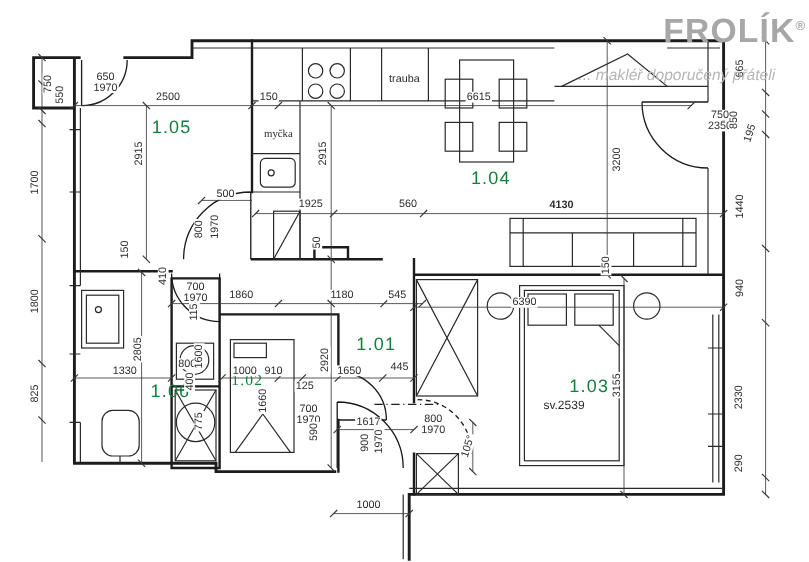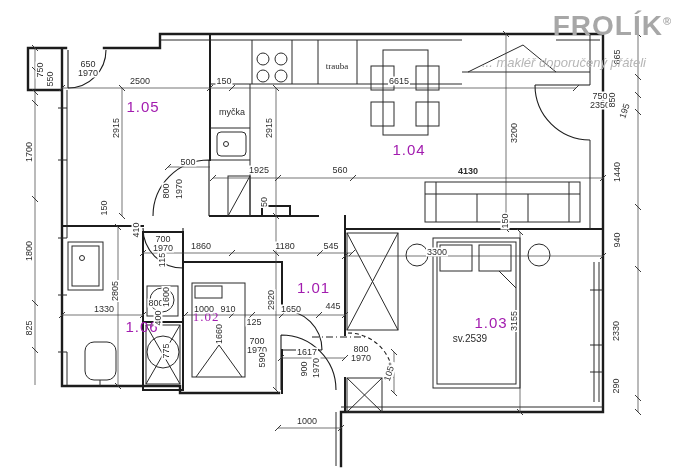--- a/index.html
+++ b/index.html
@@ -2,21 +2,21 @@
 <html><head>
 <meta charset="utf-8">
 <style>
   html,body{margin:0;padding:0;background:#fff;}
   .stage{position:relative;width:674px;height:468px;background:#fff;overflow:hidden;
          font-family:"Liberation Sans",sans-serif;}
   .plan-svg{position:absolute;left:0;top:0;}
   .labels-layer{position:absolute;left:0;top:0;width:100%;height:100%;pointer-events:none;}
   .lbl{position:absolute;line-height:1;white-space:nowrap;color:#2b2b2b;}
   .dimensions{font-size:9px;background:#fff;padding:0 1px;color:#2e2e2e;}
-  .rooms{color:#a21caf;letter-spacing:1px;background:transparent;}
+  .rooms{color:#15803d;letter-spacing:1px;background:transparent;}
   .fixtures{color:#2b2b2b;background:#fff;}
   .watermark{position:absolute;top:12px;right:2px;text-align:right;z-index:3;}
   .wm-brand{font-size:28px;font-weight:bold;color:#a7a7a7;letter-spacing:1px;line-height:1;}
   .wm-reg{font-size:11px;vertical-align:super;color:#a7a7a7;}
   .wm-tagline{font-size:13px;font-style:italic;color:#b6b6b6;margin-top:15px;padding-right:26px;}
 </style>
 </head>
 <body>
 
 <div class="stage">
@@ -163,22 +163,22 @@
 
   <div class="labels-layer">
       <span class="lbl rooms" style="left: 143px; top: 106px; font-size: 15px; transform: translate(-50%, -50%);">1.05</span>
       <span class="lbl rooms" style="left: 409px; top: 149px; font-size: 15px; transform: translate(-50%, -50%);">1.04</span>
       <span class="lbl rooms" style="left: 301px; top: 287px; font-size: 15px; transform: translate(-50%, -50%); padding-left: 25px;">1.01</span>
       <span class="lbl rooms" style="left: 206px; top: 316px; font-size: 13px; transform: translate(-50%, -50%); font-family: Liberation Serif, serif;">1.02</span>
       <span class="lbl rooms" style="left: 491px; top: 322px; font-size: 15px; transform: translate(-50%, -50%);">1.03</span>
       <span class="lbl rooms" style="left: 94px; top: 326px; font-size: 15px; transform: translate(-50%, -50%); margin-left: 48px;">1.06</span>
     </div>
   <div class="labels-layer">
-      <span class="lbl fixtures" style="left: 232px; top: 112px; font-size: 9px; transform: translate(-50%, -50%);">myčka</span>
-      <span class="lbl fixtures" style="left: 337px; top: 66px; font-size: 9px; transform: translate(-50%, -50%); font-family: Liberation Serif, serif;">trauba</span>
+      <span class="lbl fixtures" style="left: 232px; top: 112px; font-size: 9px; transform: translate(-50%, -50%); font-family: Liberation Serif, serif;">myčka</span>
+      <span class="lbl fixtures" style="left: 337px; top: 66px; font-size: 9px; transform: translate(-50%, -50%);">trauba</span>
       <span class="lbl fixtures" style="left: 470px; top: 339px; font-size: 10px; transform: translate(-50%, -50%); text-align: right;">sv.2539</span>
     </div>
   <div class="labels-layer">
       <span class="lbl dimensions" style="left: 40px; top: 70px; transform: translate(-50%, -50%) rotate(-90deg);">750</span>
       <span class="lbl dimensions" style="left: 50px; top: 79px; transform: translate(-50%, -50%) rotate(-90deg);">550</span>
       <span class="lbl dimensions" style="left: 88px; top: 64px; transform: translate(-50%, -50%);">650</span>
       <span class="lbl dimensions" style="left: 88px; top: 73px; transform: translate(-50%, -50%);">1970</span>
       <span class="lbl dimensions" style="left: 140px; top: 81px; transform: translate(-50%, -50%);">2500</span>
       <span class="lbl dimensions" style="left: 224px; top: 81px; transform: translate(-50%, -50%);">150</span>
       <span class="lbl dimensions" style="left: 399px; top: 81px; transform: translate(-50%, -50%);">6615</span>
@@ -203,21 +203,21 @@
       <span class="lbl dimensions" style="left: 505px; top: 221px; transform: translate(-50%, -50%) rotate(-90deg);">150</span>
       <span class="lbl dimensions" style="left: 136px; top: 230px; transform: translate(-50%, -50%) rotate(-90deg);">410</span>
       <span class="lbl dimensions" style="left: 163px; top: 239px; transform: translate(-50%, -50%);">700</span>
       <span class="lbl dimensions" style="left: 163px; top: 248px; transform: translate(-50%, -50%);">1970</span>
       <span class="lbl dimensions" style="left: 201px; top: 246px; transform: translate(-50%, -50%);">1860</span>
       <span class="lbl dimensions" style="left: 285px; top: 246px; transform: translate(-50%, -50%);">1180</span>
       <span class="lbl dimensions" style="left: 331px; top: 246px; transform: translate(-50%, -50%);">545</span>
       <span class="lbl dimensions" style="left: 162px; top: 260px; transform: translate(-50%, -50%) rotate(-90deg);">115</span>
       <span class="lbl dimensions" style="left: 617px; top: 240px; transform: translate(-50%, -50%) rotate(-90deg);">940</span>
       <span class="lbl dimensions" style="left: 29px; top: 251px; transform: translate(-50%, -50%) rotate(-90deg);">1800</span>
-      <span class="lbl dimensions" style="left: 437px; top: 252px; transform: translate(-50%, -50%);">3300</span>
+      <span class="lbl dimensions" style="left: 437px; top: 252px; transform: translate(-50%, -50%);">6390</span>
       <span class="lbl dimensions" style="left: 271px; top: 300px; transform: translate(-50%, -50%) rotate(-90deg);">2920</span>
       <span class="lbl dimensions" style="left: 291px; top: 309px; transform: translate(-50%, -50%);">1650</span>
       <span class="lbl dimensions" style="left: 333px; top: 306px; transform: translate(-50%, -50%);">445</span>
       <span class="lbl dimensions" style="left: 204px; top: 309px; transform: translate(-50%, -50%);">1000</span>
       <span class="lbl dimensions" style="left: 228px; top: 309px; transform: translate(-50%, -50%);">910</span>
       <span class="lbl dimensions" style="left: 219px; top: 334px; transform: translate(-50%, -50%) rotate(-90deg);">1660</span>
       <span class="lbl dimensions" style="left: 254px; top: 322px; transform: translate(-50%, -50%);">125</span>
       <span class="lbl dimensions" style="left: 257px; top: 341px; transform: translate(-50%, -50%);">700</span>
       <span class="lbl dimensions" style="left: 257px; top: 350px; transform: translate(-50%, -50%);">1970</span>
       <span class="lbl dimensions" style="left: 262px; top: 360px; transform: translate(-50%, -50%) rotate(-90deg);">590</span>

